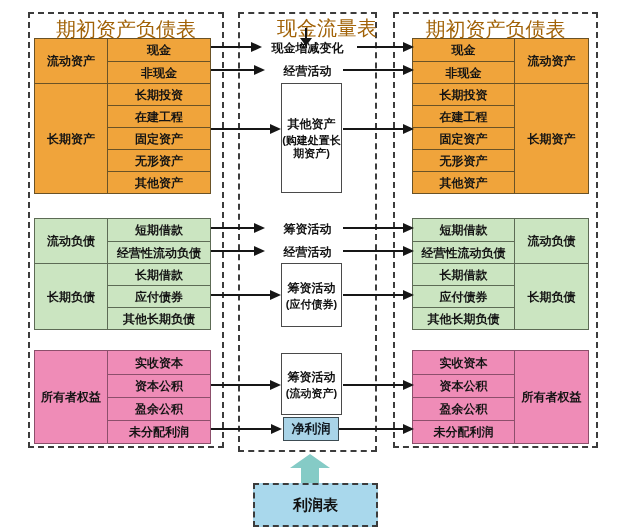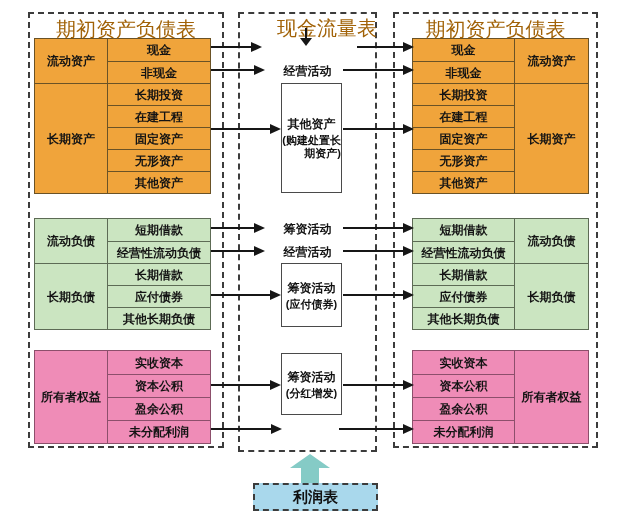--- a/index.html
+++ b/index.html
@@ -29,21 +29,21 @@
   .orange{--bg:#F0A43B;--bd:#6a5226;}
   .green {--bg:#CBE5C1;--bd:#5d6b55;}
   .pink  {--bg:#EF8CB7;--bd:#8c4f6b;}
 
   
   .midtext{position:absolute;left:238px;width:139px;text-align:center;font-weight:bold;
            font-size:12px;z-index:3;color:#111;}
   .cfbox{position:absolute;border:1px solid #4a4a4a;background:#fff;z-index:3;
          display:flex;flex-direction:column;align-items:center;justify-content:center;
          text-align:center;font-weight:bold;font-size:12px;color:#111;}
-  .cfbox .note{font-weight:bold;font-size:11px;line-height:13px;margin-top:1px;text-align:right;}
+  .cfbox .note{font-weight:bold;font-size:11px;line-height:13px;margin-top:1px;}
   .netincome{position:absolute;z-index:4;background:#A9D4E8;border:1px solid #3c4b52;
              text-align:center;font-weight:bold;font-size:13px;color:#101820;}
 
   
   .harrow{position:absolute;height:10px;z-index:5;}
   .harrow .shaft{position:absolute;left:0;right:9px;top:4px;height:2px;background:#161616;}
   .harrow .head{position:absolute;right:0;top:0;width:0;height:0;
                 border-left:11px solid #161616;border-top:5px solid transparent;border-bottom:5px solid transparent;}
   .varrow{position:absolute;width:12px;height:18px;z-index:5;}
   .varrow .shaft{position:absolute;left:5px;top:0;width:2px;height:11px;background:#161616;}
@@ -136,40 +136,42 @@
     <div class="cell itm" style="grid-row:2">资本公积</div>
     <div class="cell itm" style="grid-row:3">盈余公积</div>
     <div class="cell itm" style="grid-row:4">未分配利润</div>
   </div>
 
   <div class="varrow" style="left:300px;top:28px;">
       <span class="shaft"></span>
       <span class="head"></span>
     </div>
 
+  <div class="midtext" style="top:40px;">现金增减变化</div>
   <div class="midtext" style="top:63px;">经营活动</div>
 
   <div class="cfbox" style="left:281px;top:83px;width:61px;height:110px;">
     <div>其他资产</div>
     <div class="note">(购建处置长期资产)</div>
   </div>
 
   <div class="midtext" style="top:221px;">筹资活动</div>
   <div class="midtext" style="top:244px;">经营活动</div>
 
   <div class="cfbox" style="left:281px;top:263px;width:61px;height:64px;">
     <div>筹资活动</div>
     <div class="note">(应付债券)</div>
   </div>
 
   <div class="cfbox" style="left:281px;top:353px;width:61px;height:62px;">
     <div>筹资活动</div>
-    <div class="note">(分红增发)</div>
-  </div>
-
+    <div class="note">(流动资产)</div>
+  </div>
+
+  <div class="netincome" style="left:283px;top:417px;width:56px;height:24px;line-height:22px;">净利润</div>
 
   <div class="harrow" style="left:211px;top:42px;width:51px;">
       <span class="shaft"></span>
       <span class="head"></span>
     </div>
   <div class="harrow" style="left:211px;top:65px;width:54px;">
       <span class="shaft"></span>
       <span class="head"></span>
     </div>
   <div class="harrow" style="left:211px;top:124px;width:70px;">
@@ -226,18 +228,18 @@
       <span class="head"></span>
     </div>
   <div class="harrow" style="left:339px;top:424px;width:75px;">
       <span class="shaft"></span>
       <span class="head"></span>
     </div>
 
   <div class="uparrow-head" style="left:290px;top:454px;"></div>
   <div class="uparrow-stem" style="left:301px;top:467px;width:18px;height:17px;"></div>
 
-  <div class="income" style="left:253px;top:483px;width:125px;height:28px;">
+  <div class="income" style="left:253px;top:483px;width:125px;height:44px;">
     <span>利润表</span>
   </div>
 
 
 </div>
 
 </body></html>

